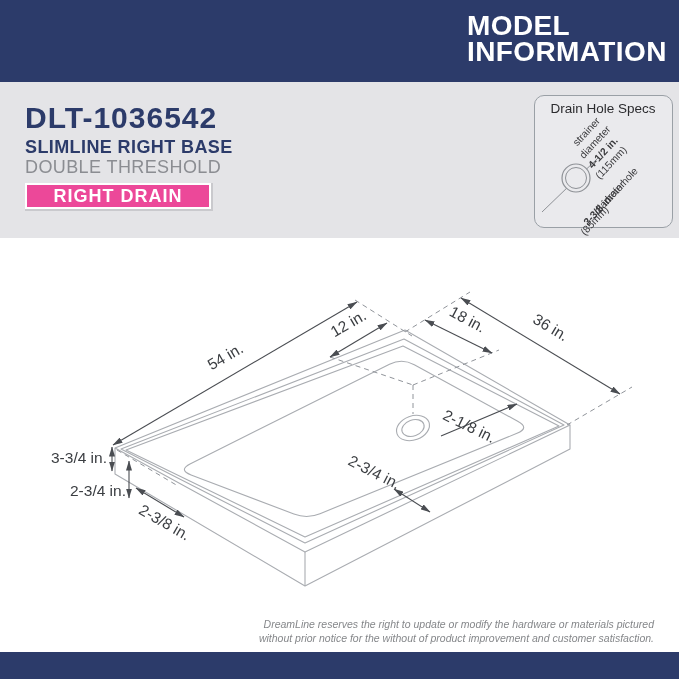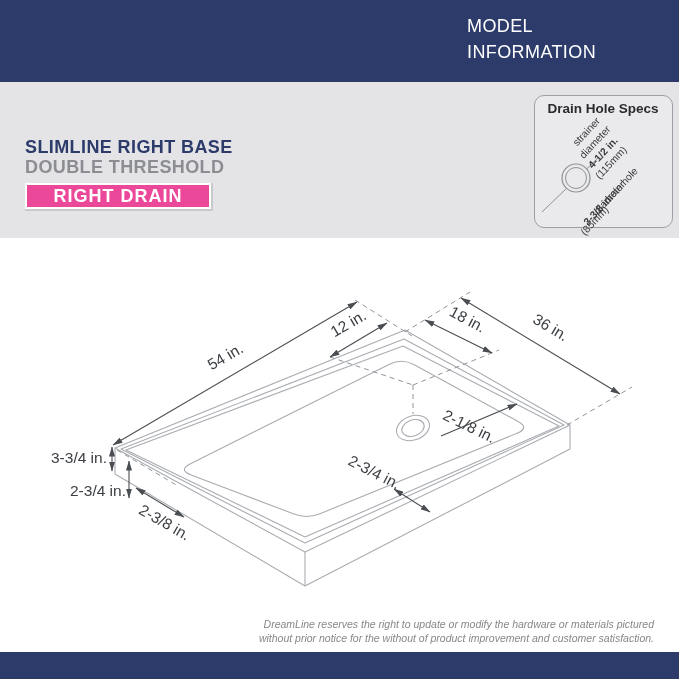--- a/index.html
+++ b/index.html
@@ -2,38 +2,38 @@
 <html><head>
 <meta charset="utf-8">
 <style>
   html,body{margin:0;padding:0;background:#fff;}
   .page{position:relative;width:679px;height:679px;background:#ffffff;overflow:hidden;
         font-family:"Liberation Sans",sans-serif;}
   .abs{position:absolute;}
 
   
   .header-bar{left:0;top:0;width:679px;height:82px;background:#2c3b6a;}
-  .header-title{left:467px;top:13px;color:#ffffff;font-size:18px;font-weight:normal;
+  .header-title{left:467px;top:13px;color:#ffffff;font-size:28px;font-weight:bold;
                 line-height:26px;letter-spacing:0.4px;}
 
   
   .band{left:0;top:82px;width:679px;height:156px;background:#e4e4e7;}
   .product-model{left:25px;top:101px;color:#2c3b6a;font-size:30px;font-weight:bold;letter-spacing:1px;}
   .product-name{left:25px;top:137px;color:#2c3b6a;font-size:18px;font-weight:bold;letter-spacing:0.4px;}
-  .product-threshold{left:25px;top:157px;color:#8b8d92;font-size:18px;font-weight:bold;letter-spacing:0.4px;}
+  .product-threshold{left:25px;top:157px;color:#8b8d92;font-size:18px;font-weight:normal;letter-spacing:0.4px;}
   .drain-badge{left:25px;top:183px;width:182px;height:22px;background:#ec4899;
                border:2px solid #ffffff;box-shadow:1px 1px 0 1px #c9c9cd;
                color:#ffffff;font-size:18px;font-weight:bold;letter-spacing:1px;
                text-align:center;line-height:22px;}
 
   
   .specs-box{left:534px;top:95px;width:137px;height:131px;background:#eaeaed;
              border:1.5px solid #9aa0a6;border-radius:10px;}
   .specs-title{left:534px;top:101px;width:138px;text-align:center;color:#2b2b2e;
-               font-size:13.5px;font-weight:bold;}
+               font-size:13.5px;font-weight:normal;}
 
   
   .disclaimer{right:25px;top:618px;text-align:right;color:#85878a;font-size:10.5px;line-height:13.5px;font-style:italic;}
   .footer-bar{left:0;top:652px;width:679px;height:27px;background:#2c3b6a;}
 
   svg.overlay{position:absolute;left:0;top:0;pointer-events:none;}
   svg text.dim{fill:#3b3e42;font-family:"Liberation Sans",sans-serif;font-size:15.5px;}
   svg text.spec{fill:#3a3a3d;font-family:"Liberation Sans",sans-serif;font-size:10.3px;}
 </style>
 </head>
@@ -41,20 +41,21 @@
 
 <div class="page">
 
   <div class="abs header-bar"></div>
   <div class="abs header-title">
     <div>MODEL</div>
     <div>INFORMATION</div>
   </div>
 
   <div class="abs band"></div>
+  <div class="abs product-model">DLT-1036542</div>
   <div class="abs product-name">SLIMLINE RIGHT BASE</div>
   <div class="abs product-threshold">DOUBLE THRESHOLD</div>
   <div class="abs drain-badge">RIGHT DRAIN</div>
 
   <div class="abs specs-box"></div>
   <div class="abs specs-title">Drain Hole Specs</div>
 
   <div class="abs disclaimer">
     <div>DreamLine reserves the right to update or modify the hardware or materials pictured</div>
     <div>without prior notice for the without of product improvement and customer satisfaction.</div>

